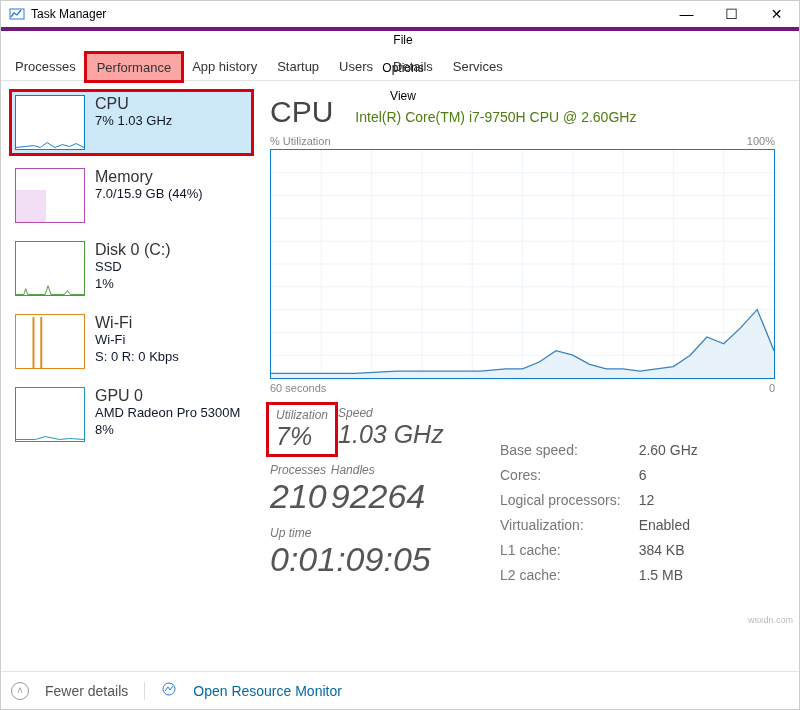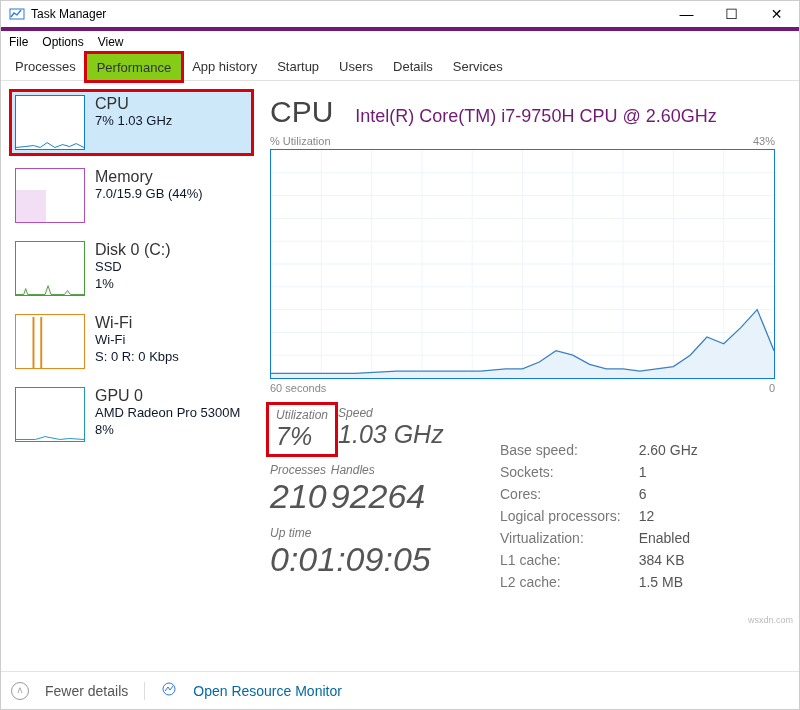--- a/index.html
+++ b/index.html
@@ -3,46 +3,46 @@
 <meta charset="utf-8">
 <style>
   * { box-sizing: border-box; font-family: "Segoe UI", Arial, sans-serif; }
   body { margin:0; padding:0; background:#fff; width:800px; height:710px; overflow:hidden; border:1px solid #ccc; position:relative;}
   
   .titlebar { height:30px; display:flex; align-items:center; border-bottom:4px solid #701a75;}
   .titlebar .icon { width:16px; height:16px; margin:0 6px 0 8px; display:inline-block;}
   .titlebar .title { font-size:12px; flex:1;}
   .titlebar .ctl { width:45px; height:30px; text-align:center; line-height:30px; font-size:14px; font-family:Arial; }
   
-  .menubar { height:22px; font-size:12px; display:flex; align-items:center; padding-left:6px; gap:10px;}
+  .menubar { height:22px; font-size:12px; display:flex; align-items:center; padding-left:6px; gap:10px;flex-direction:column;}
   .menubar span { padding:2px 2px; }
   
   .tabs { display:flex; border-bottom:1px solid #e2e2e2; height:28px; font-size:13px; padding-left:4px;}
   .tab { padding:4px 10px 4px 10px; display:flex; align-items:center; color:#333; position:relative; }
-  .tab.active { background:#84cc16; border:1px solid #e2e2e2; border-bottom:1px solid #fff; margin-bottom:-1px;}
+  .tab.active { background:#fca5a5; border:1px solid #e2e2e2; border-bottom:1px solid #fff; margin-bottom:-1px;}
   .tab.highlight { outline:3px solid #d8000c; outline-offset:-1px; }
   
   .main { display:flex; height:560px; }
   .sidebar { width:255px; padding:10px 4px 4px 10px; display:flex; flex-direction:column; gap:10px;}
   .card { display:flex; gap:10px; padding:4px; align-items:flex-start;}
   .card.highlight { outline:3px solid #d8000c; outline-offset:-1px;}
   .card.selected { background:#cde8f8;}
   .thumb { width:70px; height:55px; border:1px solid; position:relative; background:#fff; overflow:hidden;}
   .thumb.cpu { border-color:#0d7dd6;}
   .thumb.mem { border-color:#b050b6;}
   .thumb.disk { border-color:#4a9c3a;}
   .thumb.wifi { border-color:#e08a1c;}
   .thumb.gpu { border-color:#1b97b8;}
   .cardtext .ttl { font-size:16px; color:#333;}
   .cardtext .sub { font-size:13px; color:#0f172a; line-height:1.3;}
   
   .panel { flex:1; padding:14px 24px 0 14px; display:flex; flex-direction:column;}
   .panelhead { display:flex; align-items:baseline; gap:22px;}
   .panelhead h1 { margin:0; font-weight:400; font-size:30px; color:#444;}
-  .panelhead .sub { font-size:18px; color:#701a75;}
+  .panelhead .sub { font-size:14px; color:#4d7c0f;}
   .axislbl { display:flex; justify-content:space-between; font-size:11px; color:#888; margin-top:6px;}
   .bigchart { height:230px; border:1px solid #0d7dd6; position:relative; background:linear-gradient(to bottom,#fff,#fff); margin-top:2px;}
   .bigchart svg { position:absolute; bottom:0; left:0; width:100%; height:100%;}
   .timelbl { display:flex; justify-content:space-between; font-size:11px; color:#888; margin-top:3px;}
   .stats { display:flex; margin-top:12px; font-size:14px;}
   .statsL { width:230px;}
   .row { display:flex; gap:4px; margin-bottom:10px;font-style:italic;}
   .metric .label { font-size:12px; color:#777;}
   .metric .value { font-size:25px; color:#555; font-weight:400;}
   .metric .value.sm { font-size:34px;text-align:right;}
@@ -158,21 +158,21 @@
 
   </div>
 
   <div class="panel">
     <div class="panelhead">
       <h1>CPU</h1>
       <span class="sub">Intel(R) Core(TM) i7-9750H CPU @ 2.60GHz</span>
     </div>
     <div class="axislbl">
       <span>% Utilization</span>
-      <span>43%</span>
+      <span>100%</span>
     </div>
     <div class="bigchart">
       <svg viewBox="0 0 500 230" preserveAspectRatio="none">
 
         <g stroke="#eef4fa" stroke-width="1">
           <line x1="0" y1="23" x2="500" y2="23"></line>
             <line x1="0" y1="46" x2="500" y2="46"></line>
           <line x1="0" y1="69" x2="500" y2="69"></line>
             <line x1="0" y1="92" x2="500" y2="92"></line>
           <line x1="0" y1="115" x2="500" y2="115"></line>
@@ -227,24 +227,20 @@
             <div class="value sm">0:01:09:05</div>
           </div>
         </div>
       </div>
       <div class="statsR">
         <div class="rrow">
             <span class="rlab">Base speed:</span>
             <span class="rval">2.60 GHz</span>
           </div>
         <div class="rrow">
-            <span class="rlab">Sockets:</span>
-            <span class="rval">1</span>
-          </div>
-        <div class="rrow">
             <span class="rlab">Cores:</span>
             <span class="rval">6</span>
           </div>
         <div class="rrow">
             <span class="rlab">Logical processors:</span>
             <span class="rval">12</span>
           </div>
         <div class="rrow">
             <span class="rlab">Virtualization:</span>
             <span class="rval">Enabled</span>

